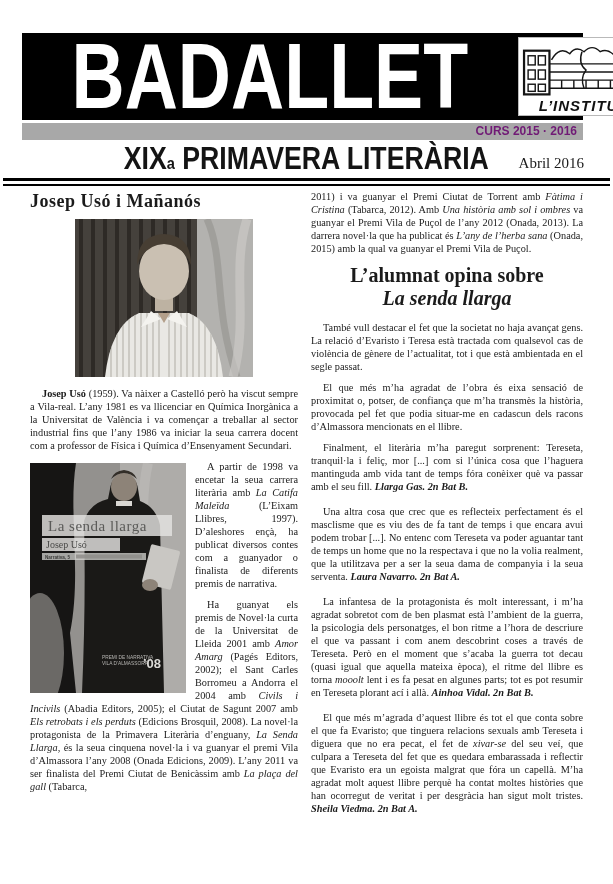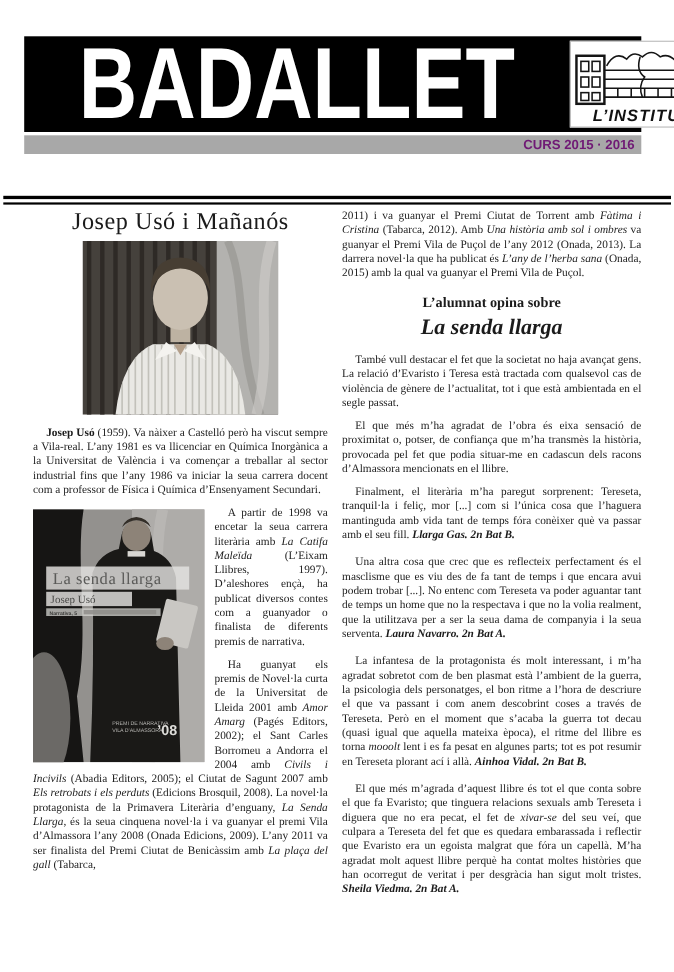--- a/index.html
+++ b/index.html
@@ -34,27 +34,27 @@
   .columns{position:absolute;left:30px;top:190px;width:553px;display:flex;gap:13px;}
   .col{text-align:justify;font-size:10.3px;line-height:13px;}
   .col-left{width:268px;}
   .col-right{width:272px;}
   .para{margin:0 0 8px 0;text-indent:12px;}
   .para.noind{text-indent:0;}
   .para.sp{margin-top:12px;}
   .para .i{font-style:italic;}
   .para .b{font-weight:bold;}
   .para .bi{font-weight:bold;font-style:italic;}
-  .article-title{font-weight:normal;font-size:22px;line-height:22px;text-align:center;
+  .article-title{font-weight:bold;font-size:18px;line-height:22px;
           margin:0 0 7px 0;letter-spacing:0.5px;}
   .author-photo{display:block;width:178px;height:158px;margin:0 auto 10px;}
   .wrap-zone{}
   .book-cover{float:left;width:156px;height:230px;margin:3px 9px 2px 0;}
   .section-heading{text-align:center;margin:9px 0 11px;}
-  .sh1{font-weight:bold;font-size:13px;line-height:22px;}
+  .sh1{font-weight:bold;font-size:20px;line-height:22px;}
   .sh2{font-weight:bold;font-style:italic;font-size:20px;line-height:24px;}
   svg text{font-family:"Liberation Serif",serif;}
   svg .sans{font-family:"Liberation Sans",sans-serif;}
 </style>
 </head>
 <body>
 
 <div class="page">
 
   <div class="banner">
@@ -94,20 +94,24 @@
         </g>
       </svg>
       <div class="logo-name">L’INSTITUT</div>
     </div>
   </div>
 
   <div class="course-bar">
     <span class="course-text">CURS 2015 · 2016</span>
   </div>
 
+  <div class="edition-row">
+    <div class="edition-title"><span>XIX</span><span class="ord">a</span><span> PRIMAVERA LITERÀRIA</span></div>
+    <div class="edition-date">Abril 2016</div>
+  </div>
   <div class="rule-double"></div>
 
   <main class="columns">
 
     <section class="col col-left">
       <h2 class="article-title">Josep Usó i Mañanós</h2>
 
       <svg class="author-photo" viewBox="0 0 178 158" aria-hidden="true">
         <rect width="178" height="158" fill="#45413c"></rect>
         <g stroke="#2e2a26" stroke-width="4">

